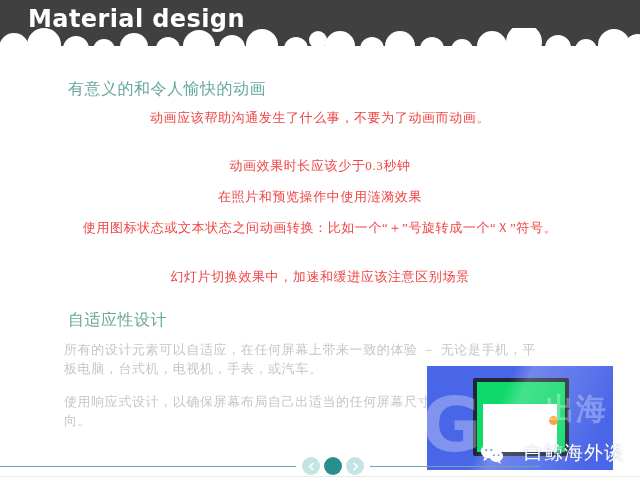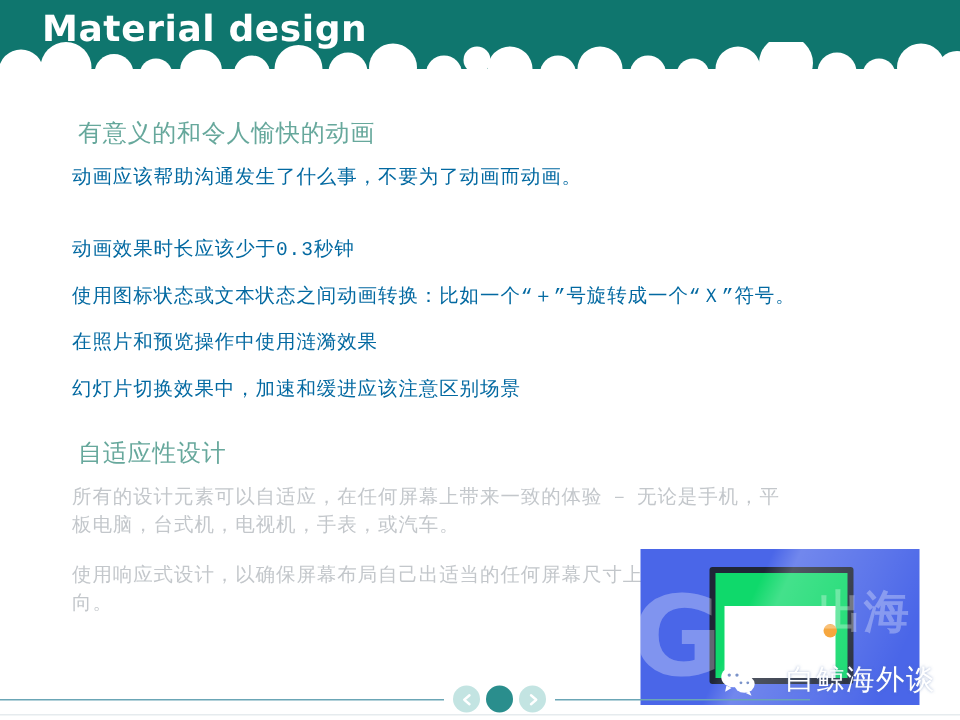--- a/index.html
+++ b/index.html
@@ -14,21 +14,21 @@
     overflow: hidden;
     font-family: "Liberation Sans", "DejaVu Sans", sans-serif;
   }
 
   
   #header-band {
     position: absolute;
     left: 0; top: 0;
     width: 640px;
     height: 52px;
-    background: #0f766e;
+    background: #404040;
     overflow: hidden;
   }
   #slide-title {
     position: absolute;
     left: 28px;
     top: 5px;
     font-size: 24px;
     font-weight: bold;
     color: #ffffff;
     letter-spacing: 0.4px;
@@ -42,58 +42,59 @@
     left: 0;
     top: 28px;
     width: 640px;
     height: 32px;
     display: block;
   }
 
   
   #content {
     position: absolute;
-    left: 0;
+    left: 16px;
     top: 58px;
     width: 560px;
   }
   .section-heading {
     color: #67a89c;
     font-size: 16px;
     font-weight: normal;
     margin: 0;
     padding: 0 0 0 52px;
     letter-spacing: 0.5px;
     font-family: "DejaVu Sans", "Liberation Sans", sans-serif;
   }
   .body-line {
-    color: #0369a1;
+    color: #ef4444;
     font-size: 13px;
     margin: 0;
     padding: 0 0 0 48px;
     letter-spacing: 0.6px;
-    font-family: Liberation Mono, monospace;
+    font-family: Liberation Serif, serif;
     white-space: nowrap;
+    text-align: center;
   }
   .body-para {
     color: #c3c7cb;
     font-size: 13px;
     margin: 0;
     padding: 0 40px 0 48px;
     letter-spacing: 0.6px;
     line-height: 19px;
     font-family: "DejaVu Serif", "Liberation Serif", serif;
   }
 
   #sec1-head { margin-top: 21px; }
   #sec1-l1 { margin-top: 9px; }
   #sec1-l2 { margin-top: 30px; }
   #sec1-l3 { margin-top: 13px; }
   #sec1-l4 { margin-top: 13px; }
-  #sec1-l5 { margin-top: 13px; }
+  #sec1-l5 { margin-top: 31px; }
 
   #sec2-head { margin-top: 24px; }
   #sec2-p1 { margin-top: 9px; }
   #sec2-p2 { margin-top: 14px; }
 
   
   #illustration {
     position: absolute;
     left: 427px;
     top: 366px;
@@ -279,22 +280,22 @@
     <circle cx="614" cy="17" r="16"></circle>
     <circle cx="638" cy="20" r="14"></circle>
   </g>
 </svg>
 
 <div id="content">
 
   <div id="sec1-head" class="section-heading">有意义的和令人愉快的动画</div>
   <div id="sec1-l1" class="body-line">动画应该帮助沟通发生了什么事，不要为了动画而动画。</div>
   <div id="sec1-l2" class="body-line">动画效果时长应该少于0.3秒钟</div>
+  <div id="sec1-l3" class="body-line">在照片和预览操作中使用涟漪效果</div>
   <div id="sec1-l4" class="body-line">使用图标状态或文本状态之间动画转换：比如一个“＋”号旋转成一个“Ｘ”符号。</div>
-  <div id="sec1-l3" class="body-line">在照片和预览操作中使用涟漪效果</div>
   <div id="sec1-l5" class="body-line">幻灯片切换效果中，加速和缓进应该注意区别场景</div>
 
   <div id="sec2-head" class="section-heading">自适应性设计</div>
   <div id="sec2-p1" class="body-para">所有的设计元素可以自适应，在任何屏幕上带来一致的体验 － 无论是手机，平板电脑，台式机，电视机，手表，或汽车。</div>
   <div id="sec2-p2" class="body-para">使用响应式设计，以确保屏幕布局自己出适当的任何屏幕尺寸上，在任何方向。</div>
 
 </div>
 
 <div id="illustration">
   <div id="device-frame">

